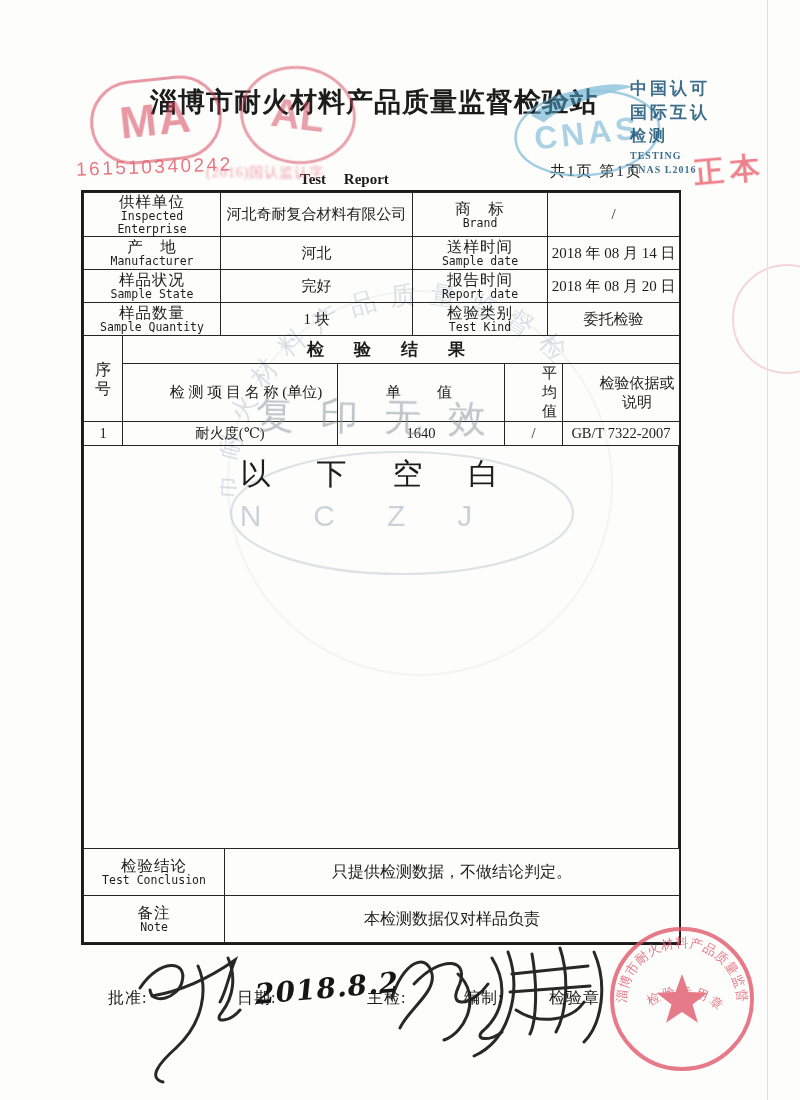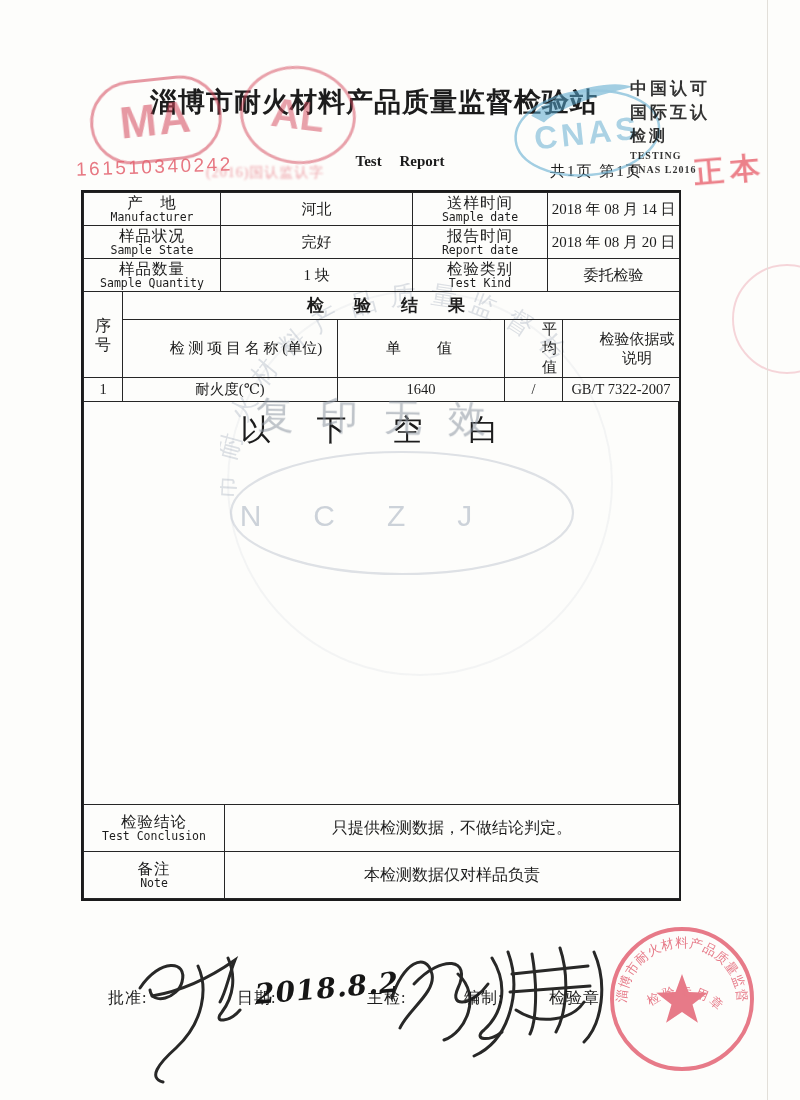--- a/index.html
+++ b/index.html
@@ -8,33 +8,33 @@
     background:#fdfdfb;
     font-family:"Liberation Serif","DejaVu Serif",serif;
     color:#1c1c1c;
   }
   .abs{position:absolute;}
   
   .cn-title{left:150px;top:84px;width:400px;text-align:center;font-size:27px;font-weight:bold;letter-spacing:1px;white-space:nowrap;}
   .en-title{left:110px;top:116px;width:500px;text-align:center;font-size:16.5px;font-weight:bold;white-space:nowrap;}
   .report-title{left:318px;top:134px;font-size:34px;font-weight:bold;letter-spacing:16px;white-space:nowrap;}
   .pagination{left:550px;top:162px;font-size:15px;letter-spacing:2px;white-space:nowrap;}
-  .test-report{left:300px;top:153px;width:200px;text-align:center;font-size:15px;font-weight:bold;word-spacing:14px;white-space:nowrap;}
+  .test-report{left:300px;top:171px;width:200px;text-align:left;font-size:15px;font-weight:bold;word-spacing:14px;white-space:nowrap;}
   
   .cma-stamp{left:90px;top:78px;width:126px;height:78px;border:3px solid #d5485c;border-radius:42px;
     transform:rotate(-6deg);opacity:.55;filter:blur(.3px);color:#d5485c;
     display:flex;align-items:center;justify-content:center;font-weight:bold;font-size:44px;letter-spacing:2px;
     font-family:"Liberation Sans",sans-serif;}
   .cal-stamp{left:240px;top:66px;width:110px;height:92px;border:3px solid #d5485c;border-radius:50%;
     transform:rotate(7deg);opacity:.5;filter:blur(.4px);color:#d5485c;
     display:flex;align-items:center;justify-content:center;font-weight:bold;font-size:40px;
     font-family:"Liberation Sans",sans-serif;}
   .cert-no{left:76px;top:156px;font-size:19px;color:#e4626f;letter-spacing:2.5px;transform:rotate(-2deg);opacity:.85;font-family:"Liberation Sans",sans-serif;}
   .cert-line{left:206px;top:164px;font-size:14px;color:#e4626f;opacity:.6;filter:blur(1.1px);letter-spacing:1px;white-space:nowrap;}
-  .cnas-block{left:630px;top:80px;color:#000000;opacity:.8;filter:blur(.4px);line-height:1;text-align:left;}
+  .cnas-block{left:630px;top:80px;color:#0c4a6e;opacity:.8;filter:blur(.4px);line-height:1;text-align:left;}
   .cnas-block .l{font-size:17px;letter-spacing:3px;margin-bottom:7px;font-weight:bold;}
   .cnas-block .s{font-size:10px;letter-spacing:1px;margin-bottom:4px;font-weight:bold;font-family:Liberation Serif, serif;}
   .original-mark{left:694px;top:150px;font-size:30px;font-weight:bold;color:#e8636f;letter-spacing:6px;transform:rotate(-5deg);opacity:.8;filter:blur(.5px);white-space:nowrap;}
   .pink-circle{left:732px;top:264px;width:106px;height:106px;border:2px solid #f0b6bf;border-radius:50%;opacity:.55;filter:blur(.6px);}
   .copy-watermark{left:256px;top:392px;font-size:38px;color:#8d96a2;letter-spacing:26px;opacity:.55;filter:blur(.3px);transform:rotate(1deg);white-space:nowrap;z-index:5;}
   .scan-line{left:767px;top:0;width:1px;height:1100px;background:#e2dfd9;}
   
   .tblwrap{left:81px;top:190px;width:596px;border:2px solid #1b1b1b;z-index:3;}
   table{border-collapse:collapse;table-layout:fixed;width:596px;}
   .tbl+.tbl{margin-top:-1px;}
@@ -116,20 +116,32 @@
     <table class="tbl">
       <colgroup>
           <col style="width:137px">
           <col style="width:192px">
           <col style="width:135px">
           <col style="width:132px">
         </colgroup>
       <tbody>
       <tr class="info-row">
         <td>
+              <div class="lab-cn">供样单位</div>
+              <div class="lab-en">Inspected Enterprise</div>
+            </td>
+        <td class="val">河北奇耐复合材料有限公司</td>
+        <td>
+              <div class="lab-cn">商　标</div>
+              <div class="lab-en">Brand</div>
+            </td>
+        <td class="val">/</td>
+      </tr>
+      <tr class="info-row">
+        <td>
               <div class="lab-cn">产　地</div>
               <div class="lab-en">Manufacturer</div>
             </td>
         <td class="val">河北</td>
         <td>
               <div class="lab-cn">送样时间</div>
               <div class="lab-en">Sample date</div>
             </td>
         <td class="val">2018 年 08 月 14 日</td>
       </tr>

